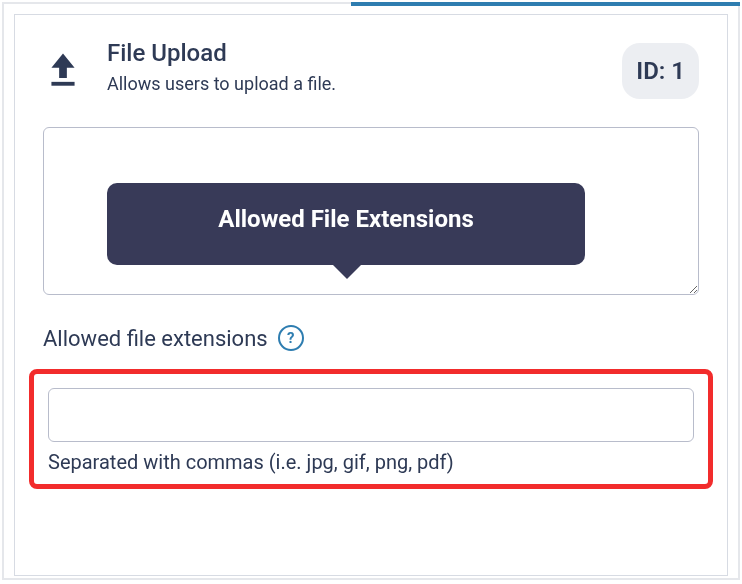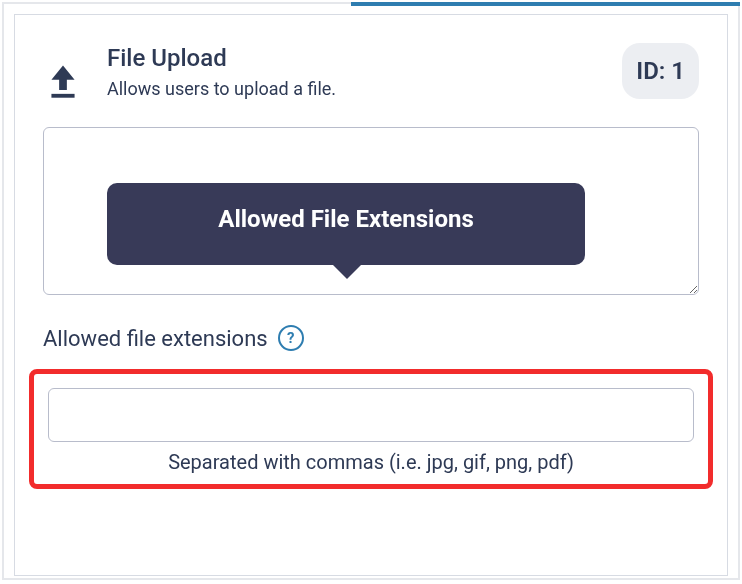--- a/index.html
+++ b/index.html
@@ -33,21 +33,21 @@
     .inner-panel {
       margin: 10px 10px 0 10px;
       border: 1px solid #d7dbe3;
       height: 562px;
       position: relative;
       background: #fff;
       padding: 24px 28px;
     }
     .header-row {
       display: flex;
-      align-items: flex-end;
+      align-items: flex-start;
       gap: 24px;
       margin-bottom: 28px;
     }
     .upload-icon {
       width: 40px;
       display: flex;
       align-items: center;
       justify-content: center;
       margin-top: 12px;
     }
@@ -130,21 +130,20 @@
       border-radius: 6px;
       font-family: inherit;
       font-size: 18px;
       padding: 0 12px;
       margin-bottom: 8px;
       background: #fff;
     }
     .helper-text {
       font-size: 20px;
       color: #2e3a55;
-      text-align: center;
     }
     .tooltip {
       position: absolute;
       top: 168px;
       left: 92px;
       width: 478px;
       background: #383a58;
       color: #fff;
       border-radius: 10px;
       padding: 22px 28px 24px 28px;

